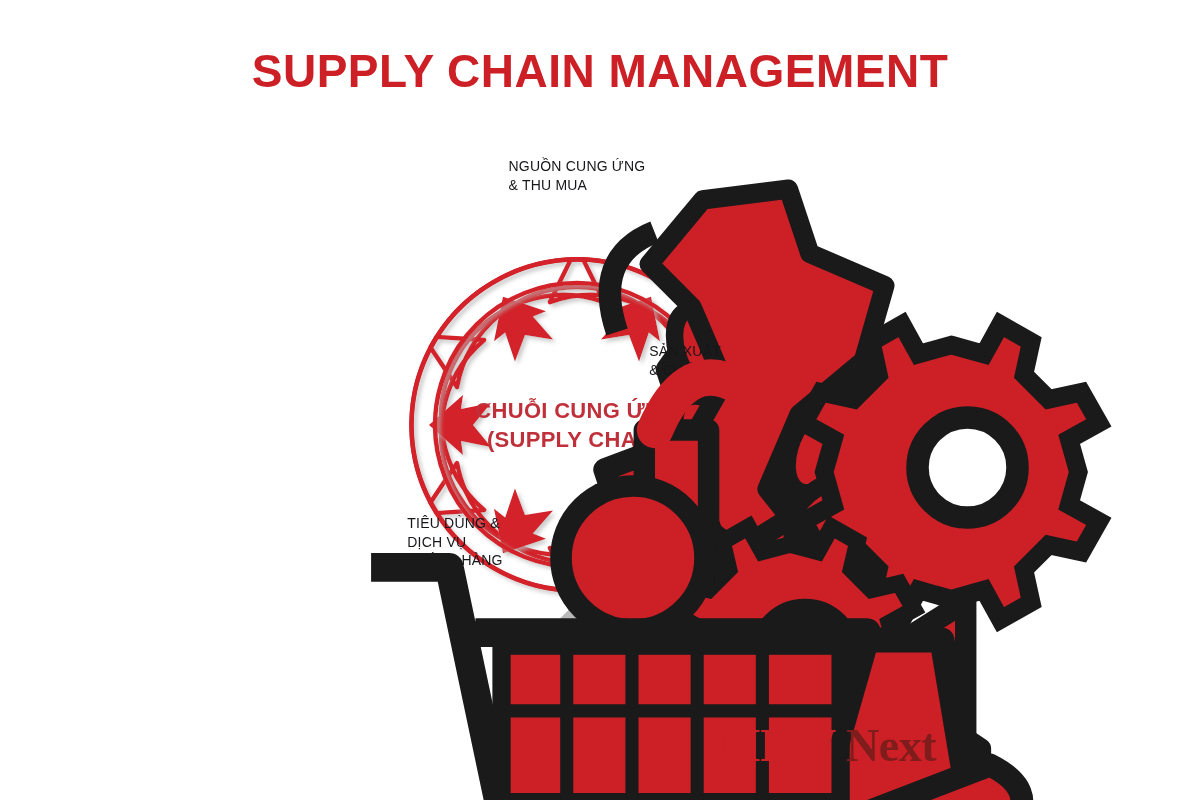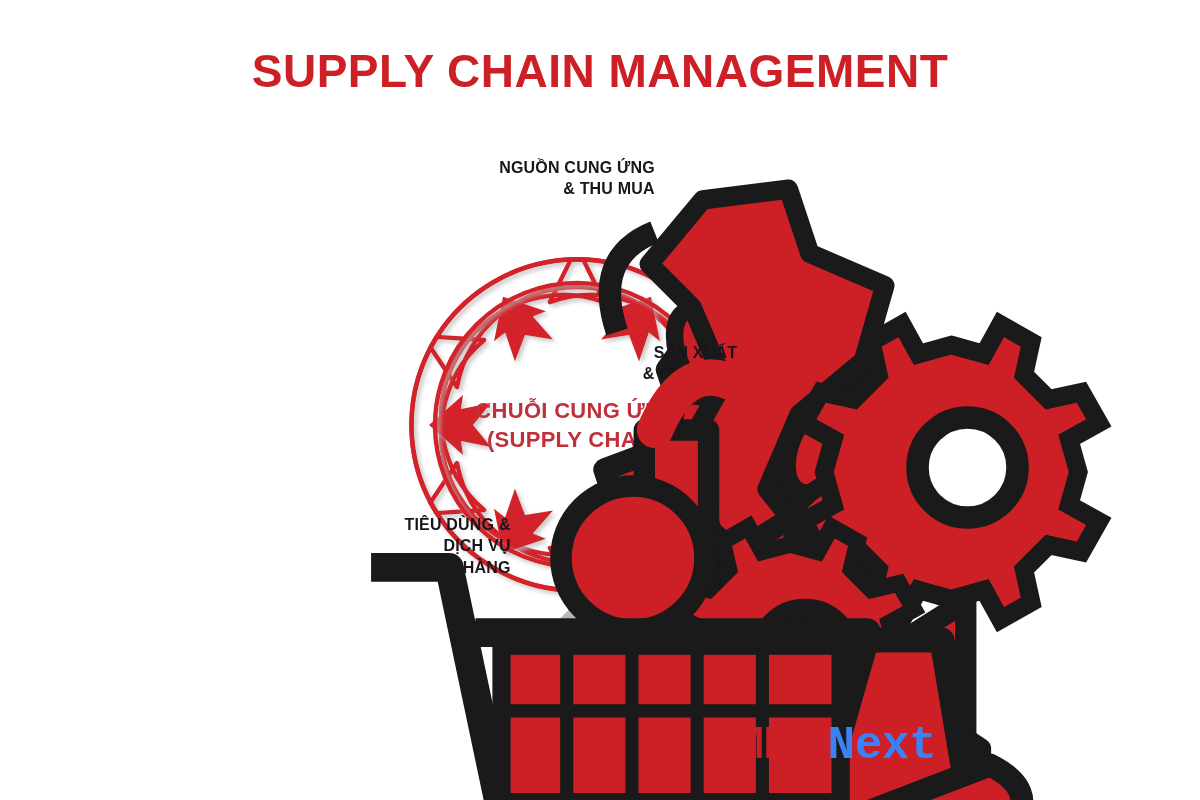--- a/index.html
+++ b/index.html
@@ -90,24 +90,24 @@
     margin-left: -110px;
   }
   .seg .seg-icons {
     display: flex;
     align-items: flex-end;
     justify-content: center;
     gap: 7px;
     height: 56px;
   }
   .seg .seg-label {
-    text-align: right;
+    text-align: left;
     color: #18161a;
-    font-weight: bold;
-    font-size: 16px;
+    font-weight: normal;
+    font-size: 14px;
     line-height: 1.33;
     letter-spacing: 0.2px;
     white-space: nowrap;
   }
   .seg.icons-below .seg-icons { order: 2; margin-top: 5px; }
   .seg.icons-below .seg-label { order: 1; }
 
   
   .seg-sourcing      { left: 300px; top: 32px; }
   .seg-production    { left: 413px; top: 155px; }
@@ -121,24 +121,24 @@
   
   .logo {
     position: absolute;
     right: 28px;
     bottom: 28px;
     display: flex;
     align-items: flex-start;
     font-size: 46px;
     font-weight: bold;
     letter-spacing: -0.5px;
-    font-family: Liberation Mono, monospace;
+    font-family: Liberation Serif, serif;
   }
   .logo .mbw { color: #CC2026; }
-  .logo .next { color: #3b82f6; margin-left: 10px; }
+  .logo .next { color: #7f1d1d; margin-left: 10px; }
 
   .icon-svg { display: block; }
 </style>
 </head>
 <body>
 
 <div id="page">
 
   <div class="title">SUPPLY CHAIN MANAGEMENT</div>
 

